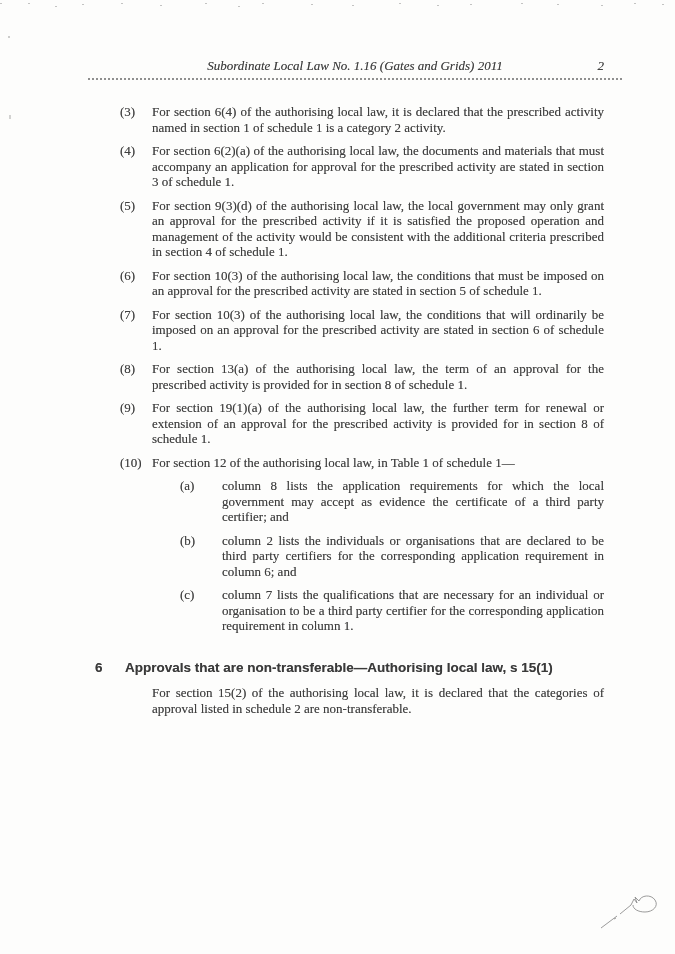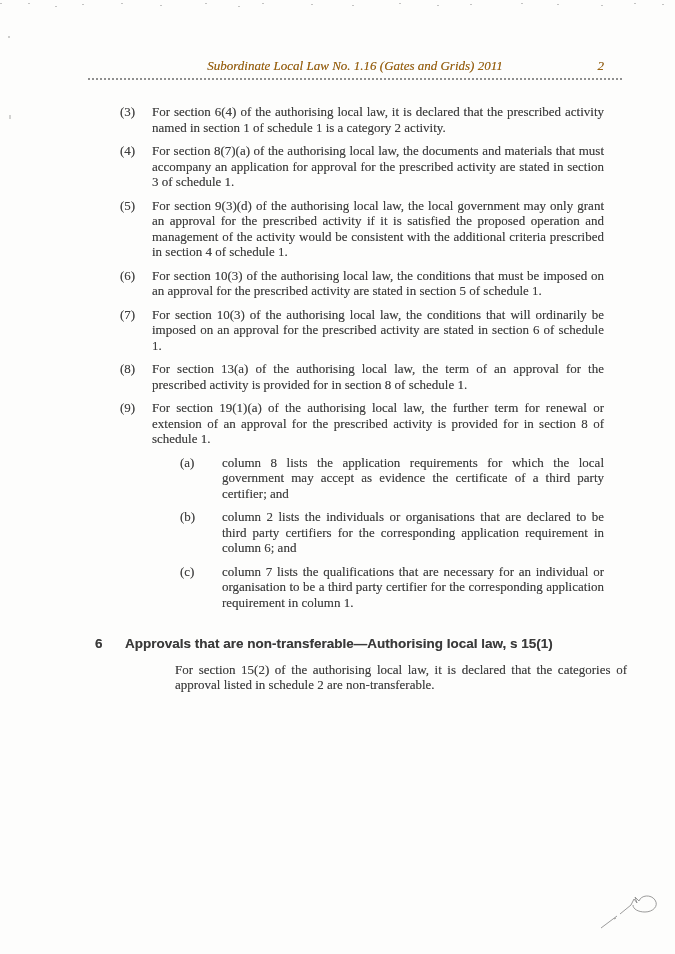--- a/index.html
+++ b/index.html
@@ -33,21 +33,21 @@
   
   .header {
     position: absolute;
     left: 88px; top: 58px;
     width: 534px;
     border-bottom: 2px dotted #8f8f8f;
     padding-bottom: 4px;
     text-align: center;
     font-style: italic;
     font-size: 13px;
-    color: #a16207;
+    color: #404040;
   }
   .header-page {
     position: absolute;
     right: 18px; bottom: 4px;
     font-style: italic;
   }
 
   
   .content {
     position: absolute;
@@ -67,21 +67,21 @@
   .section { margin-top: 26px; }
   .sec-head {
     display: flex;
     font-family: "Liberation Sans", sans-serif;
     font-weight: bold;
     font-size: 13.5px;
     color: #3a3a3a;
   }
   .sec-num { width: 30px; flex-shrink: 0; }
   .sec-title { flex: 1; }
-  .sec-body { margin-left: 80px; margin-top: 10px; width: 452px; text-align: justify; }
+  .sec-body { margin-left: 57px; margin-top: 10px; width: 452px; text-align: justify; }
 
   
   .signature {
     position: absolute;
     left: 593px; top: 886px;
     width: 72px; height: 48px;
   }
   .signature path { stroke: #8a8a8a; stroke-width: 1; fill: none; opacity: 0.85; }
 </style>
 </head>
@@ -100,21 +100,21 @@
 
   <div class="content">
 
     <div class="para">
       <span class="pnum">(3)</span>
       <span class="ptext">For section 6(4) of the authorising local law, it is declared that the prescribed activity named in section 1 of schedule 1 is a category 2 activity.</span>
     </div>
 
     <div class="para">
       <span class="pnum">(4)</span>
-      <span class="ptext">For section 8(7)(a) of the authorising local law, the documents and materials that must accompany an application for approval for the prescribed activity are stated in section 3 of schedule 1.</span>
+      <span class="ptext">For section 6(2)(a) of the authorising local law, the documents and materials that must accompany an application for approval for the prescribed activity are stated in section 3 of schedule 1.</span>
     </div>
 
     <div class="para">
       <span class="pnum">(5)</span>
       <span class="ptext">For section 9(3)(d) of the authorising local law, the local government may only grant an approval for the prescribed activity if it is satisfied the proposed operation and management of the activity would be consistent with the additional criteria prescribed in section 4 of schedule 1.</span>
     </div>
 
     <div class="para">
       <span class="pnum">(6)</span>
       <span class="ptext">For section 10(3) of the authorising local law, the conditions that must be imposed on an approval for the prescribed activity are stated in section 5 of schedule 1.</span>
@@ -128,20 +128,24 @@
     <div class="para">
       <span class="pnum">(8)</span>
       <span class="ptext">For section 13(a) of the authorising local law, the term of an approval for the prescribed activity is provided for in section 8 of schedule 1.</span>
     </div>
 
     <div class="para">
       <span class="pnum">(9)</span>
       <span class="ptext">For section 19(1)(a) of the authorising local law, the further term for renewal or extension of an approval for the prescribed activity is provided for in section 8 of schedule 1.</span>
     </div>
 
+    <div class="para">
+      <span class="pnum">(10)</span>
+      <span class="ptext">For section 12 of the authorising local law, in Table 1 of schedule 1—</span>
+    </div>
 
     <div class="sub">
       <span class="subletter">(a)</span>
       <span class="subtext">column 8 lists the application requirements for which the local government may accept as evidence the certificate of a third party certifier; and</span>
     </div>
 
     <div class="sub">
       <span class="subletter">(b)</span>
       <span class="subtext">column 2 lists the individuals or organisations that are declared to be third party certifiers for the corresponding application requirement in column 6; and</span>
     </div>

